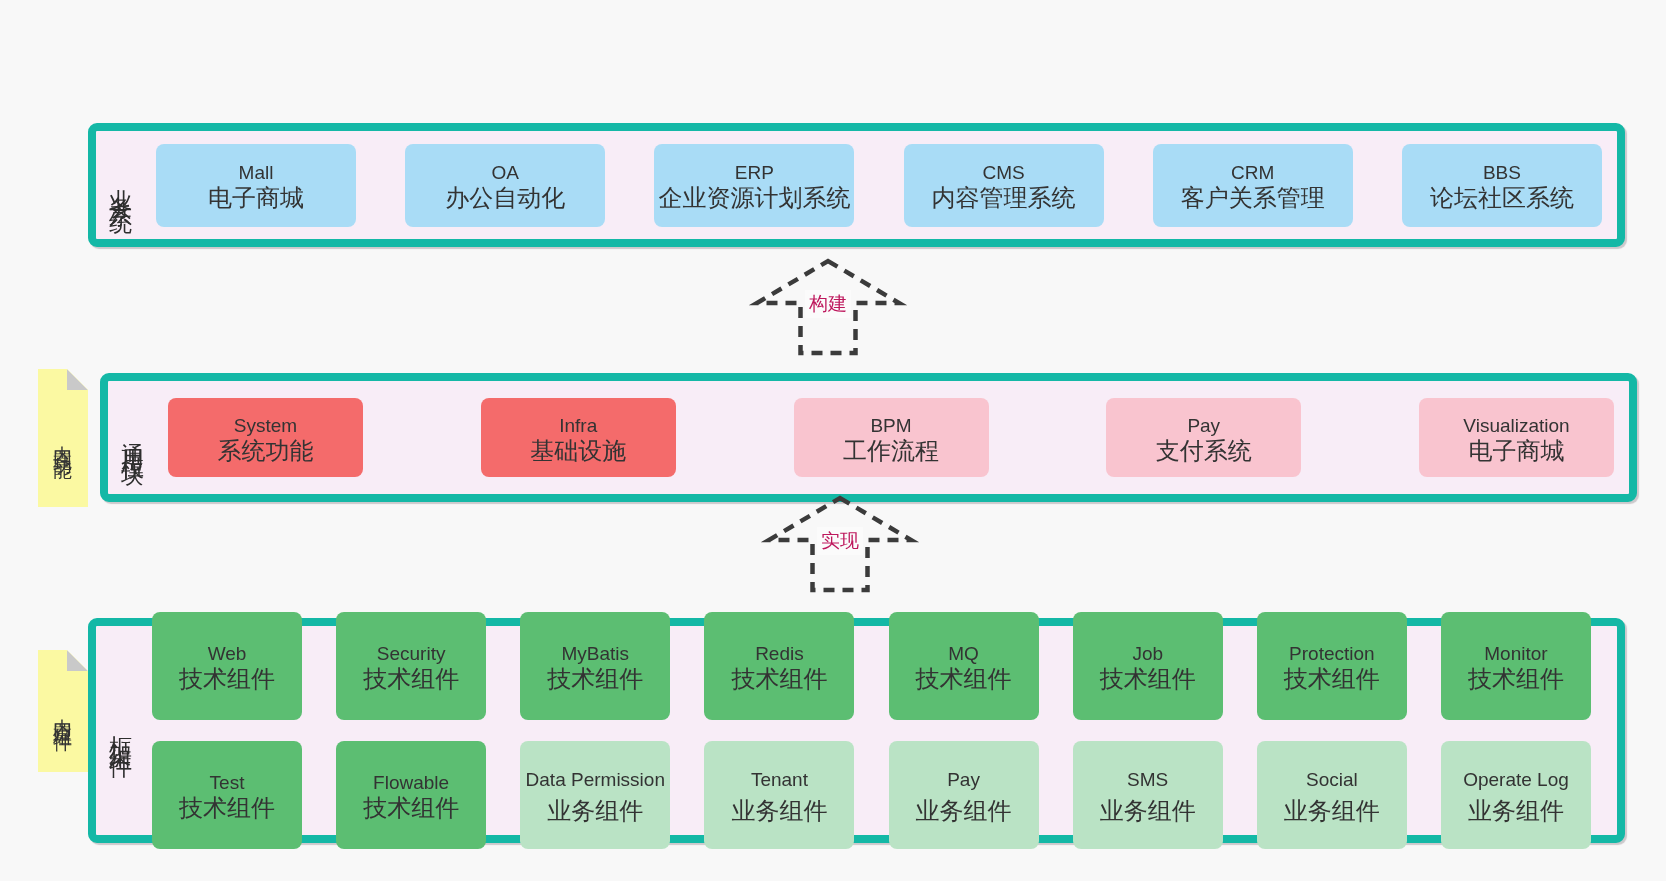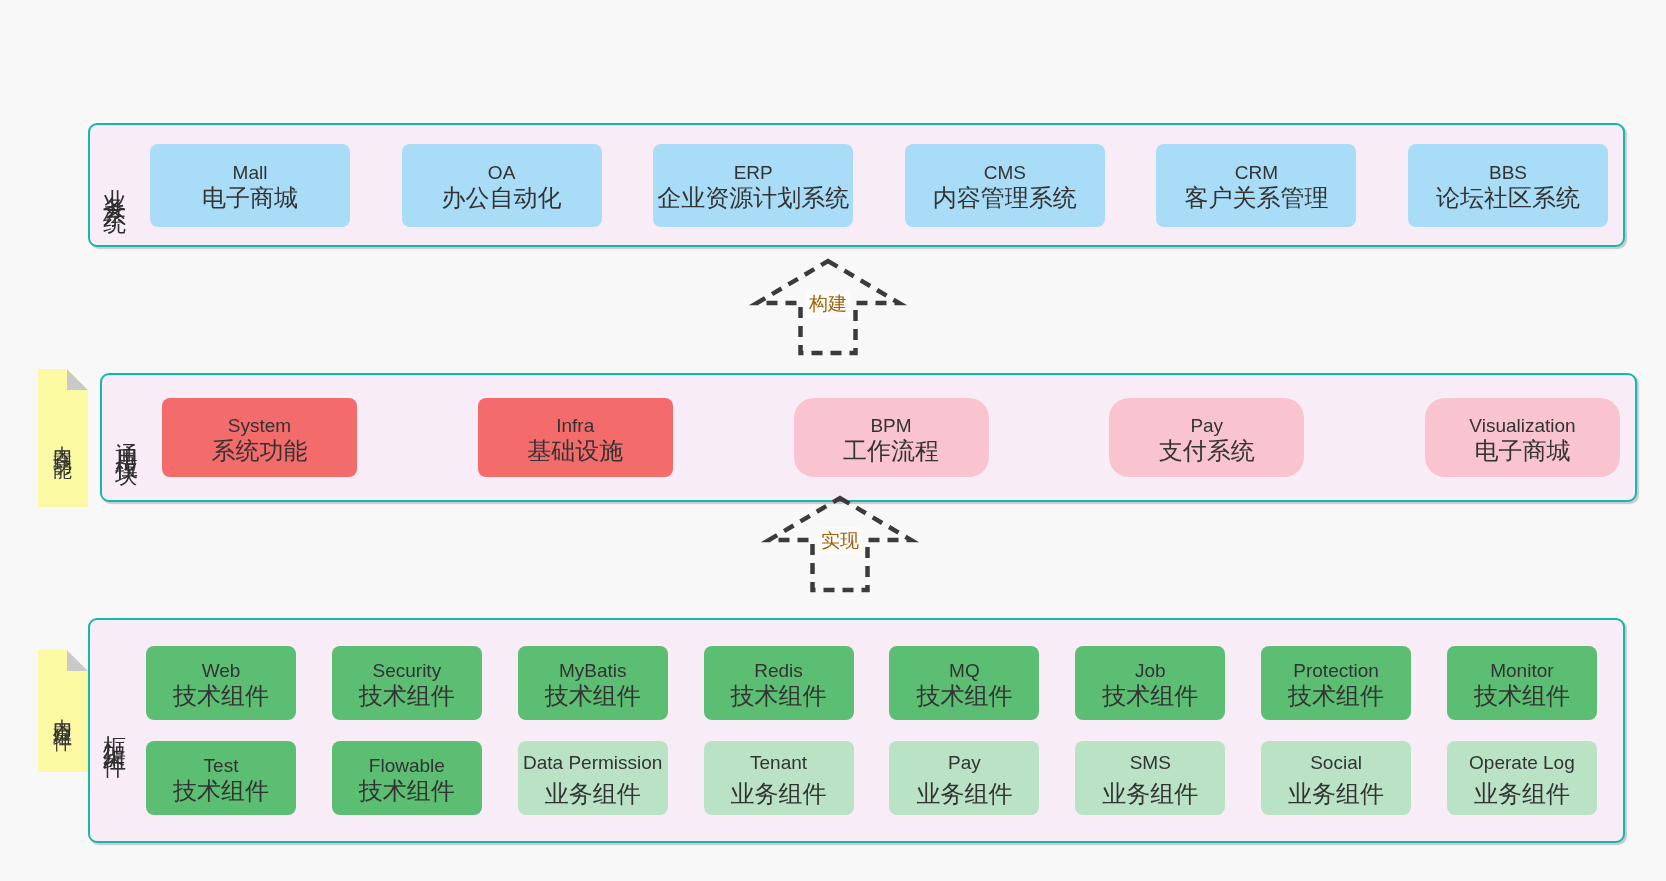--- a/index.html
+++ b/index.html
@@ -6,21 +6,21 @@
   html,body { background:#f8f8f8; }
   .page {
     position:relative; width:1666px; height:881px; overflow:hidden;
     background:#f8f8f8; color:#333;
     font-family:"Liberation Sans","DejaVu Sans",sans-serif;
   }
 
   
   .layer {
     position:absolute; left:88px; width:1537px;
-    background:#f8edf7; border:2px solid #14b8a6; border-radius:9px;
+    background:#f8edf7; border:8px solid #14b8a6; border-radius:9px;
     display:flex; z-index:2;
     box-shadow:2px 2px 1px rgba(90,80,90,0.28);
   }
   #layer-business   { top:123px; height:124px; }
   #layer-modules    { top:373px; height:129px;margin-left:12px; }
   #layer-components { top:618px; height:225px; }
 
   .layer-label {
     align-self:center; padding-left:13px;
     writing-mode:vertical-lr; text-orientation:upright;
@@ -33,25 +33,25 @@
   }
 
   .box {
     display:flex; flex-direction:column; justify-content:center; align-items:center;
     text-align:center; border-radius:8px; color:#333;
     font-size:19px; line-height:25px;
   }
   .box .sub { font-size:24px; }
   #layer-business .box   { width:200px; height:83px; }
   #layer-modules  .box   { width:195px; height:79px; }
-  #layer-components .box { width:150px; height:74px; padding:2px; }
+  #layer-components .box { width:150px; height:108px; padding:2px; }
 
   .b-blue   { background:#a9dcf6; }
   .b-red    { background:#f46b6b; }
-  .b-pink   { background:#f9c4cf;border-radius:20px; }
+  .b-pink   { background:#f9c4cf; }
   .b-green  { background:#5cbe72; }
   .b-lgreen { background:#bae3c5;gap:6px; }
 
   
   .comp-rows {
     flex:1; display:flex; flex-direction:column; justify-content:center;
     gap:21px; padding:0 26px 0 20px;
   }
   .comp-row { display:flex; justify-content:space-between; }
 
@@ -72,21 +72,21 @@
     font-size:19px; letter-spacing:5px; color:#333; padding-top:4px; line-height:1;
   }
 
   
   .arrow { position:absolute; width:160px; height:100px; z-index:3; }
   #arrow-build     { left:748px; top:257px; }
   #arrow-implement { left:760px; top:494px; }
   .arrow svg { position:absolute; inset:0; }
   .arrow-label {
     position:absolute; left:50%; top:33px; transform:translateX(-50%);
-    background:#fbfbfb; padding:1px 4px; font-size:19px; color:#a16207; white-space:nowrap;
+    background:#fbfbfb; padding:1px 4px; font-size:19px; color:#be185d; white-space:nowrap;
   }
 </style>
 </head>
 <body>
 
 <div class="page">
 
   <div class="layer" id="layer-business">
     <div class="layer-label">业务系统</div>
     <div class="boxes">

